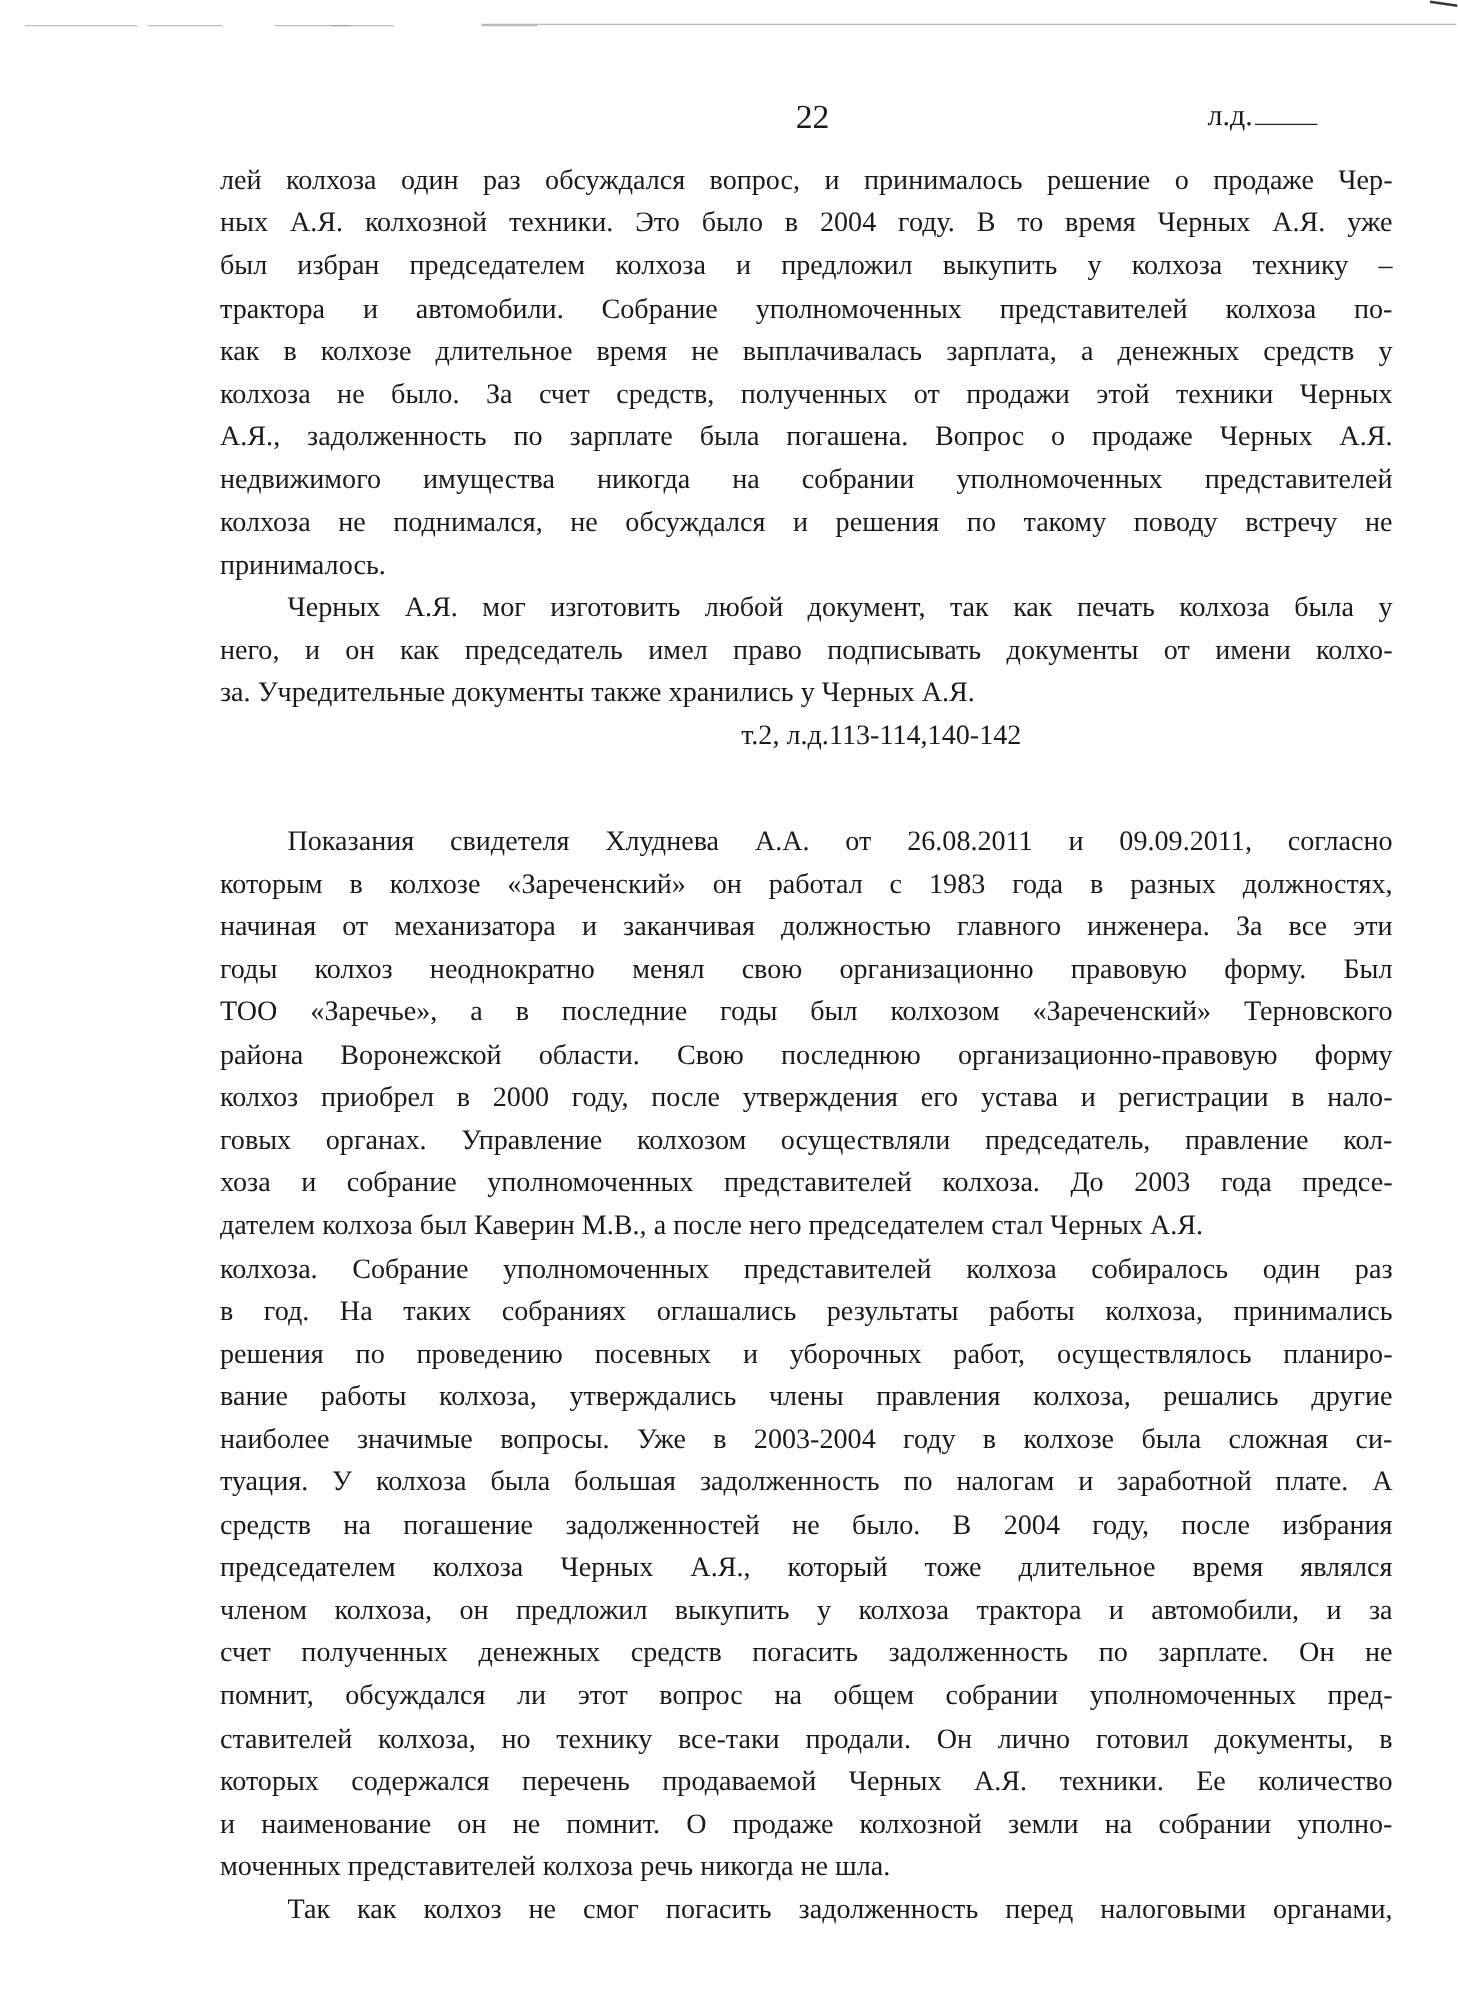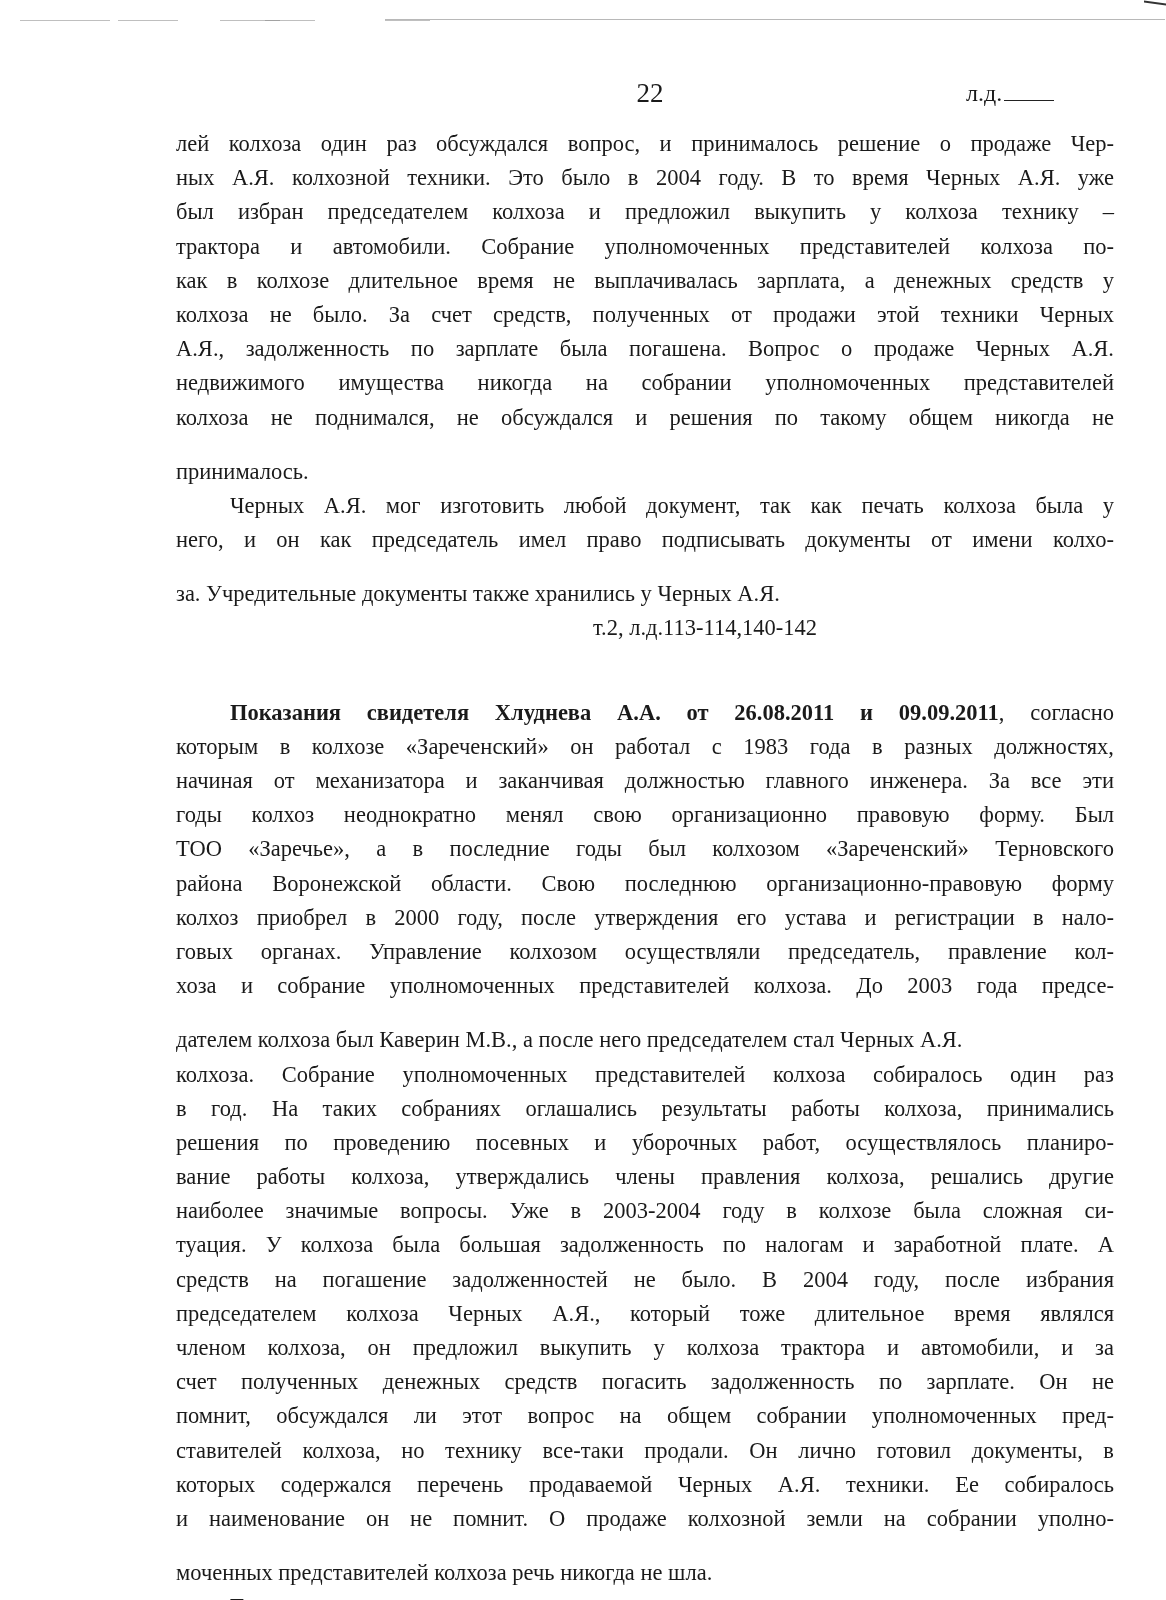--- a/index.html
+++ b/index.html
@@ -61,25 +61,25 @@
       font-size: 22.5px;
       line-height: 34.2px;
     }
     .line {
       display: block;
       white-space: nowrap;
       text-align: justify;
       text-align-last: justify;
       height: 34.2px;
     }
-    .line.last { text-align-last: left; margin-top: 20px; }
+    .line.last { text-align-last: left; }
     .line.indent { padding-left: 54px; }
     .line.center { text-align-last: center; padding-left: 120px; }
     .gap { height: 50px; }
-    .bold { font-weight: bold; margin-top: 47px; }
+    .bold { font-weight: normal; margin-top: 47px; }
   </style>
 </head>
 <body>
 
 <div>
   <div class="scan-rule dash" style="left:20px;width:90px;"></div>
   <div class="scan-rule dash" style="left:118px;width:60px;"></div>
   <div class="scan-rule dash" style="left:220px;width:60px;"></div>
   <div class="scan-rule dash" style="left:265px;width:50px;"></div>
   <div class="scan-rule dash" style="left:385px;width:45px;"></div>
@@ -96,21 +96,21 @@
 
   <div>
     <span class="line">лей колхоза один раз обсуждался вопрос, и принималось решение о продаже Чер-</span>
     <span class="line">ных А.Я. колхозной техники. Это  было в 2004 году. В то время Черных А.Я. уже</span>
     <span class="line">был избран председателем колхоза и предложил выкупить у колхоза технику –</span>
     <span class="line">трактора и автомобили. Собрание уполномоченных представителей колхоза по-</span>
     <span class="line">как в колхозе длительное время не выплачивалась зарплата, а денежных средств у</span>
     <span class="line">колхоза не было. За счет средств, полученных от продажи этой техники Черных</span>
     <span class="line">А.Я., задолженность по зарплате была погашена. Вопрос о продаже Черных А.Я.</span>
     <span class="line">недвижимого имущества никогда на собрании уполномоченных представителей</span>
-    <span class="line">колхоза не поднимался, не обсуждался и решения по такому общем никогда не</span>
+    <span class="line">колхоза не поднимался, не обсуждался и решения по такому поводу встречу не</span>
     <span class="line last">принималось.</span>
   </div>
 
   <div>
     <span class="line indent">Черных А.Я. мог изготовить любой документ, так как печать колхоза была у</span>
     <span class="line">него, и он как председатель имел право подписывать документы от имени колхо-</span>
     <span class="line last">за. Учредительные документы также хранились у Черных А.Я.</span>
     <span class="line center">т.2, л.д.113-114,140-142</span>
   </div>
 
@@ -135,21 +135,21 @@
     <span class="line">решения по проведению посевных и уборочных работ, осуществлялось планиро-</span>
     <span class="line">вание работы колхоза, утверждались члены правления колхоза, решались другие</span>
     <span class="line">наиболее значимые вопросы. Уже в 2003-2004 году в колхозе была сложная си-</span>
     <span class="line">туация. У колхоза была большая задолженность по налогам и заработной плате. А</span>
     <span class="line">средств на погашение задолженностей не было. В 2004 году, после избрания</span>
     <span class="line">председателем колхоза Черных А.Я., который тоже длительное время являлся</span>
     <span class="line">членом колхоза, он предложил выкупить у колхоза трактора и автомобили, и за</span>
     <span class="line">счет полученных денежных средств погасить задолженность по зарплате. Он не</span>
     <span class="line">помнит, обсуждался ли этот вопрос на общем собрании уполномоченных пред-</span>
     <span class="line">ставителей колхоза, но технику все-таки продали. Он лично готовил документы, в</span>
-    <span class="line">которых содержался перечень продаваемой Черных А.Я. техники. Ее собиралось</span>
+    <span class="line">которых содержался перечень продаваемой Черных А.Я. техники. Ее количество</span>
     <span class="line">и наименование он не помнит. О продаже колхозной земли на собрании уполно-</span>
     <span class="line last">моченных представителей колхоза речь никогда не шла.</span>
   </div>
 
   <div>
     <span class="line indent">Так как колхоз не смог погасить задолженность перед налоговыми органами,</span>
 
   </div>
 
 </div>

